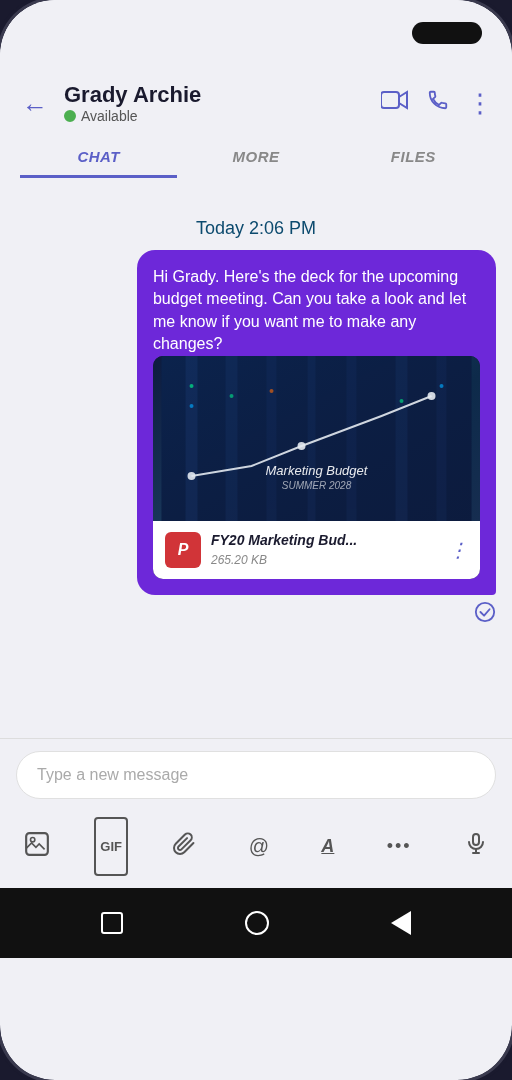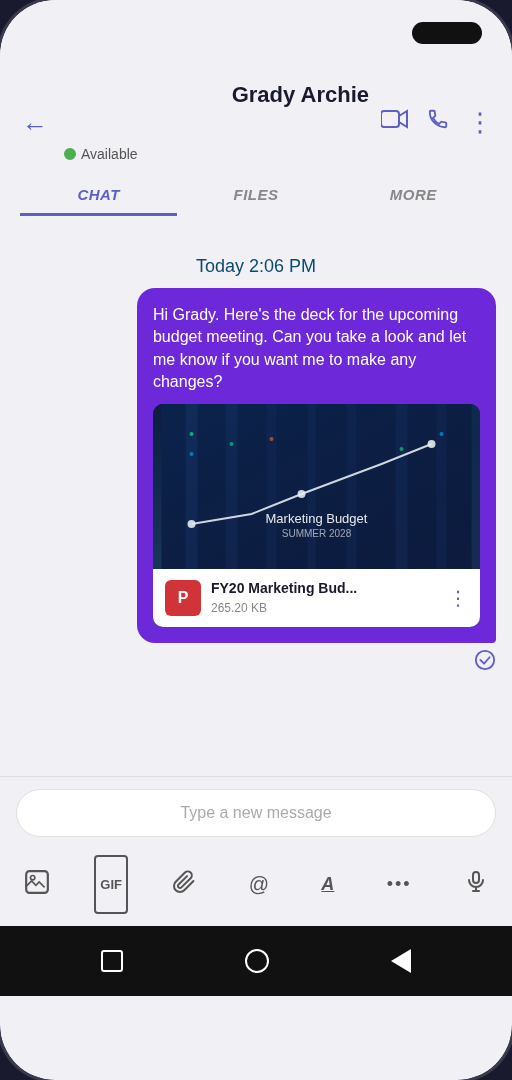--- a/index.html
+++ b/index.html
@@ -72,30 +72,28 @@
     }
 
     .contact-info {
       flex: 1;
     }
 
     .contact-name {
       font-size: 22px;
       font-weight: 600;
       color: #1a1a2e;
-      text-align: right;
     }
 
     .contact-status {
       display: flex;
       align-items: center;
       gap: 5px;
       font-size: 14px;
       color: #555;
-      margin-top: 38px;
     }
 
     .status-dot {
       width: 12px;
       height: 12px;
       background: #4caf50;
       border-radius: 50%;
       border: 2px solid #4caf50;
     }
 
@@ -158,24 +156,25 @@
       margin-left: auto;
       background: #6d28d9;
       border-radius: 18px 18px 4px 18px;
       padding: 16px 16px 16px;
       color: white;
       font-size: 16px;
       line-height: 1.4;
     }
 
     .attachment-card {
-      margin-top: 10px;
+      margin-top: 0;
       border-radius: 10px;
       overflow: hidden;
       background: #1a1a3e;
+      font-style: italic;
     }
 
     .attachment-preview {
       width: 100%;
       height: 165px;
       background: linear-gradient(135deg, #0d1b3e 0%, #1a3a5c 40%, #0d2a4a 70%, #162d50 100%);
       position: relative;
       overflow: hidden;
       display: flex;
       align-items: center;
@@ -356,22 +355,22 @@
           <svg width="22" height="22" viewBox="0 0 24 24" fill="none">
             <path d="M6.6 10.8c1.4 2.8 3.8 5.1 6.6 6.6l2.2-2.2c.3-.3.7-.4 1-.2 1.1.4 2.3.6 3.6.6.6 0 1 .4 1 1V20c0 .6-.4 1-1 1C10.6 21 3 13.4 3 4c0-.6.4-1 1-1h3.5c.6 0 1 .4 1 1 0 1.3.2 2.5.6 3.6.1.3 0 .7-.2 1L6.6 10.8z" stroke="#5b5fc7" stroke-width="2" fill="none"></path>
           </svg>
         </div>
         <div class="header-icon" style="font-size:26px;color:#5b5fc7;letter-spacing:1px;">⋮</div>
       </div>
     </div>
 
     <div class="tabs">
       <div class="tab active">CHAT</div>
+      <div class="tab">MORE</div>
       <div class="tab">FILES</div>
-      <div class="tab">MORE</div>
     </div>
 
     <div class="chat-area">
       <div class="timestamp">Today 2:06 PM</div>
 
       <div style="max-width:88%;margin-left:auto;">
         <div class="message-bubble">
           <span>Hi Grady. Here's the deck for the upcoming budget meeting. Can you take a look and let me know if you want me to make any changes?</span>
 
           
@@ -425,21 +424,21 @@
         <div class="message-check">
           <svg width="22" height="22" viewBox="0 0 24 24" fill="none">
             <circle cx="12" cy="12" r="10" stroke="#5b5fc7" stroke-width="2" fill="none"></circle>
             <path d="M7 12l4 4 6-7" stroke="#5b5fc7" stroke-width="2" stroke-linecap="round" stroke-linejoin="round"></path>
           </svg>
         </div>
       </div>
     </div>
 
     <div class="message-input-area">
-      <div class="message-input" style="cursor:text;text-align:center;">Type a new message</div>
+      <div class="message-input" style="cursor:text;">Type a new message</div>
     </div>
 
     <div class="toolbar">
       <div class="toolbar-icon">
         <svg width="26" height="26" viewBox="0 0 24 24" fill="none">
           <rect x="2" y="2" width="20" height="20" rx="3" stroke="#555" stroke-width="2" fill="none"></rect>
           <circle cx="8" cy="8" r="2" stroke="#555" stroke-width="1.5" fill="none"></circle>
           <path d="M2 16l5-5 4 4 3-3 5 5" stroke="#555" stroke-width="1.5" fill="none"></path>
         </svg>
       </div>

